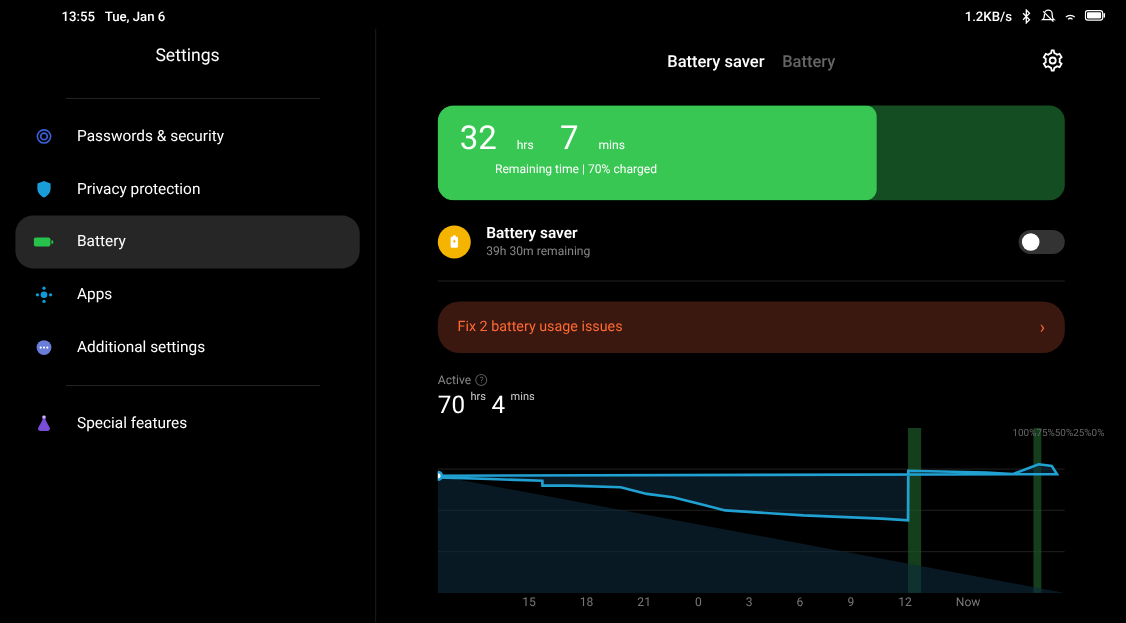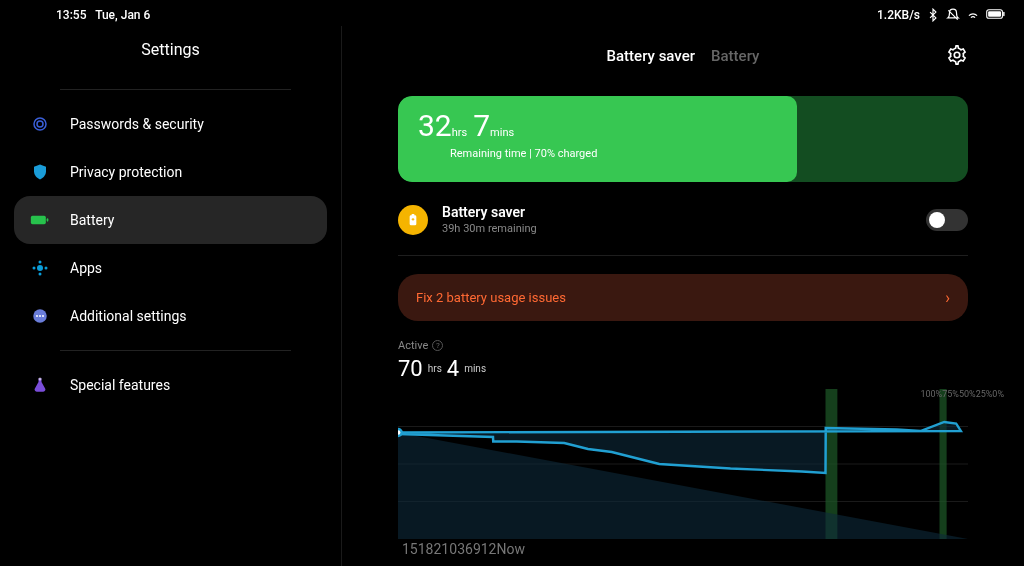--- a/index.html
+++ b/index.html
@@ -92,21 +92,21 @@
     left: 0; top: 0; bottom: 0;
     width: 70%;
     background: #37c752;
     border-radius: 14px 10px 10px 14px;
   }
   .battery-text {
     position: absolute;
     left: 20px; top: 12px;
     color: #fff;
   }
-  .battery-time { font-size: 26px; font-weight: 400; display: flex; align-items: baseline; gap: 0; }
+  .battery-time { font-size: 26px; font-weight: 400; display: flex; align-items: baseline; gap: 18px; }
   .battery-time .big { font-size: 30px; }
   .battery-time .unit { font-size: 11px; margin-right: 6px; }
   .battery-sub { font-size: 11px; margin-top: 4px; padding-left: 32px; }
   .saver-row {
     display: flex;
     align-items: center;
     margin-top: 22px;
     gap: 14px;
   }
   .saver-icon {
@@ -151,42 +151,43 @@
     color: #888;
     display: flex; align-items: center; gap: 4px;
   }
   .active-label .q {
     width: 11px; height: 11px; border: 1px solid #555; border-radius: 50%;
     font-size: 8px; display:flex; align-items:center; justify-content:center; color:#666;
   }
   .active-time {
     margin-top: 4px;
     font-size: 20px;
-    display: flex; align-items: center; gap: 5px;
+    display: flex; align-items: flex-start; gap: 5px;
   }
   .active-time .big { font-size: 22px; }
   .active-time .unit { font-size: 10px; color:#ccc; }
   .chart-wrap {
     margin-top: 8px;
     position: relative;
     height: 150px;
   }
   .chart-svg { width: 100%; height: 100%; }
   .y-labels {
     position: absolute;
     right: -36px; top: 0; height: 128px;
     display: flex; flex-direction: row; justify-content: space-between;
     font-size: 9px; color: #666; text-align: left;
   }
   .x-labels {
     display: flex;
-    font-size: 14px; color: #777;
-    justify-content: flex-start;
+    font-size: 11px; color: #777;
+    justify-content: center;
     padding: 0 4px;
     margin-top: 2px;
+    gap: 40px;
   }
 </style>
 </head>
 <body>
 
 <div class="statusbar">
   <div>
     <span>13:55</span>
     &nbsp;
     <span>Tue, Jan 6</span>

